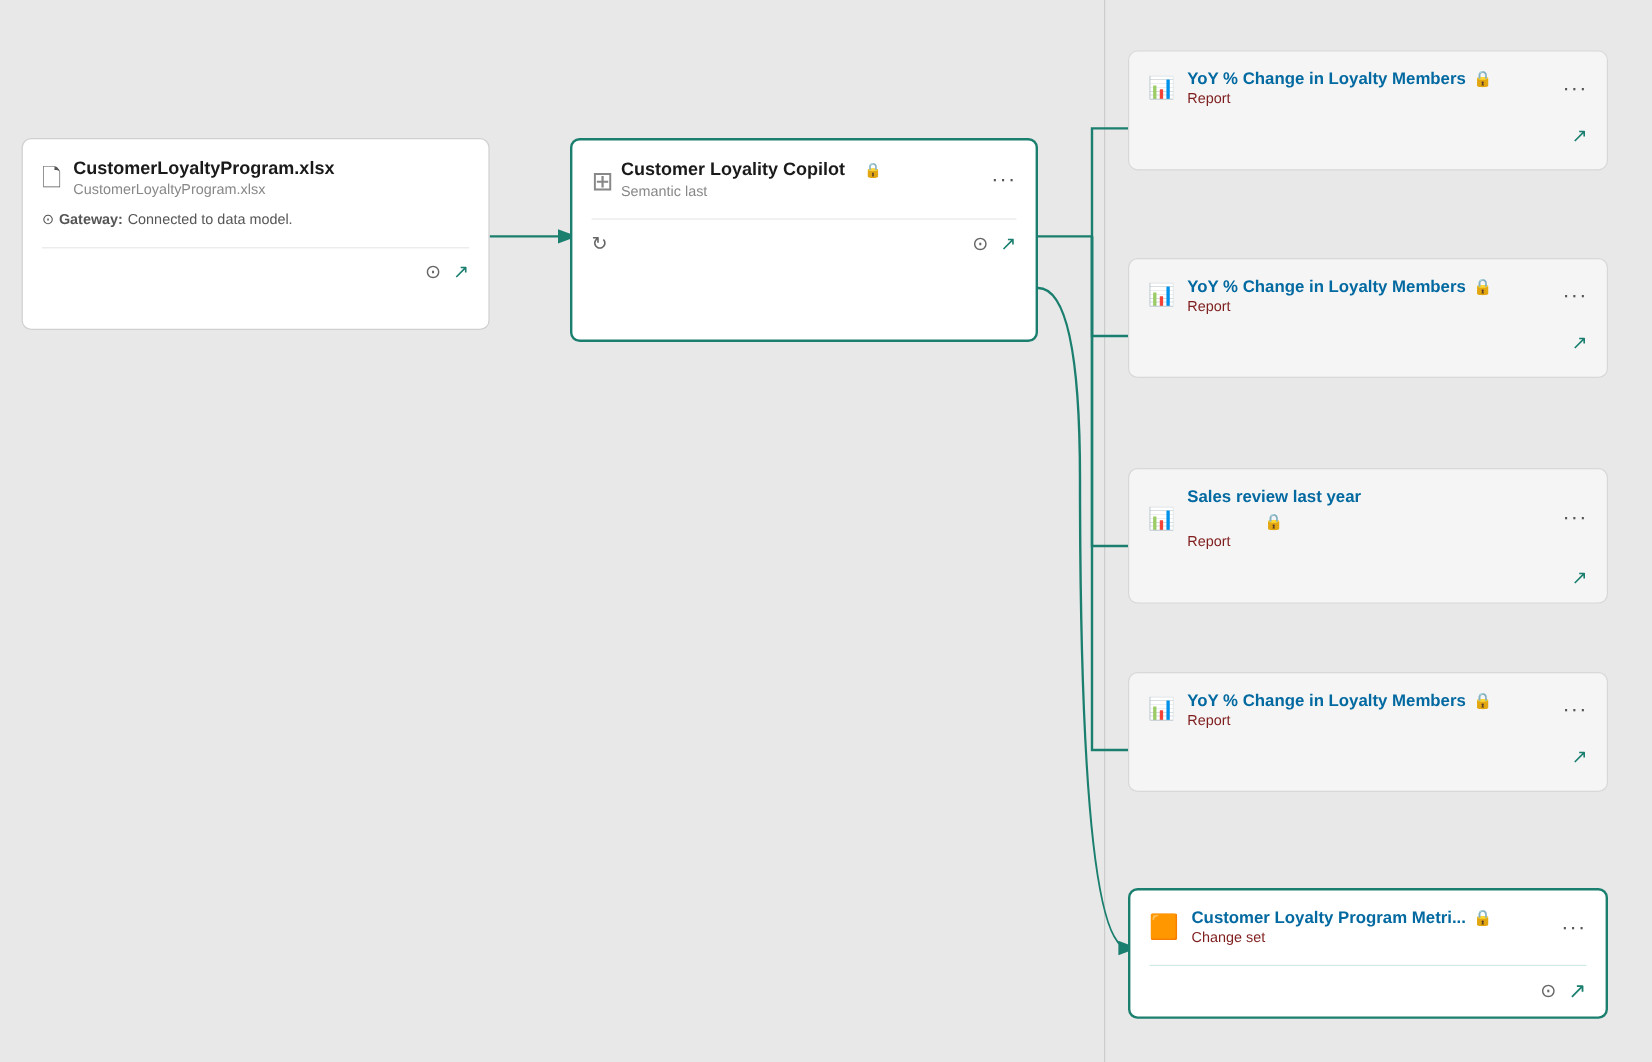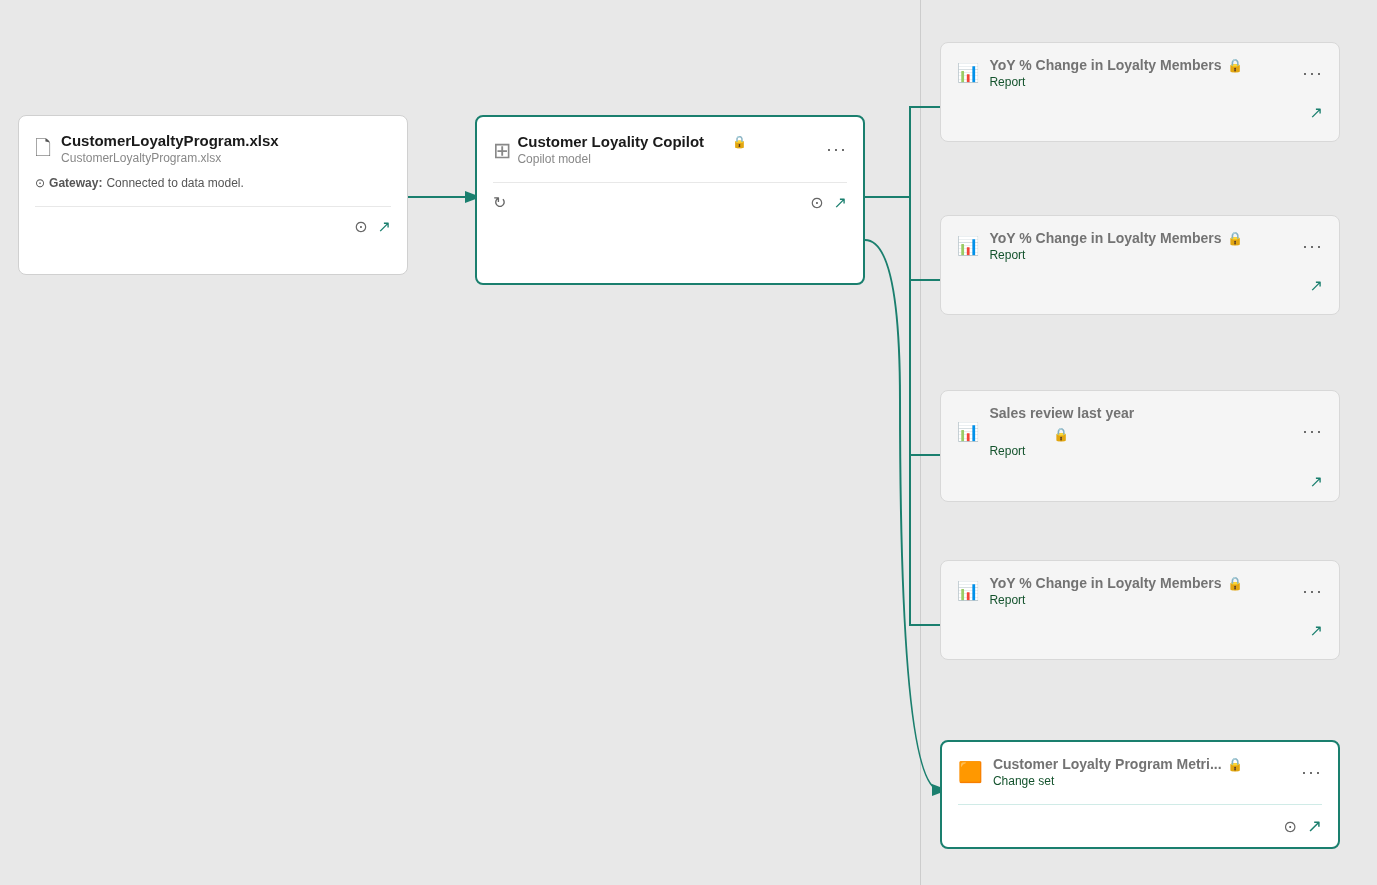--- a/index.html
+++ b/index.html
@@ -131,25 +131,25 @@
       align-items: center;
       gap: 10px;
     }
     .report-icon {
       font-size: 18px;
       color: #b8860b;
     }
     .report-title {
       font-size: 14px;
       font-weight: 600;
-      color: #737373;
+      color: #0369a1;
     }
     .report-type {
       font-size: 12px;
-      color: #14532d;
+      color: #7f1d1d;
       margin-top: 2px;
     }
     .report-footer {
       display: flex;
       justify-content: flex-end;
       margin-top: 14px;
     }
     .lock-icon {
       font-size: 13px;
       color: #888;
@@ -236,25 +236,25 @@
       <span class="footer-icon">⊙</span>
       <span class="footer-icon green">↗</span>
     </div>
   </div>
 
   <div class="card semantic-card highlighted">
     <div class="card-title-row">
       <div class="card-title-left">
         <span class="card-icon" style="font-size:22px;color:#888;">⊞</span>
         <div>
-          <div style="display:flex;align-items:center;gap:24px;">
+          <div style="display:flex;align-items:center;gap:12px;">
             <span class="card-title">Customer Loyality Copilot</span>
             <span class="badge-lock">🔒</span>
           </div>
-          <div class="card-subtitle">Copilot model</div>
+          <div class="card-subtitle">Semantic last</div>
         </div>
       </div>
       <span class="more-btn">···</span>
     </div>
     <div class="card-footer">
       <span class="footer-icon">↻</span>
       <span style="flex:1;"></span>
       <span class="footer-icon">⊙</span>
       <span class="footer-icon green">↗</span>
     </div>

